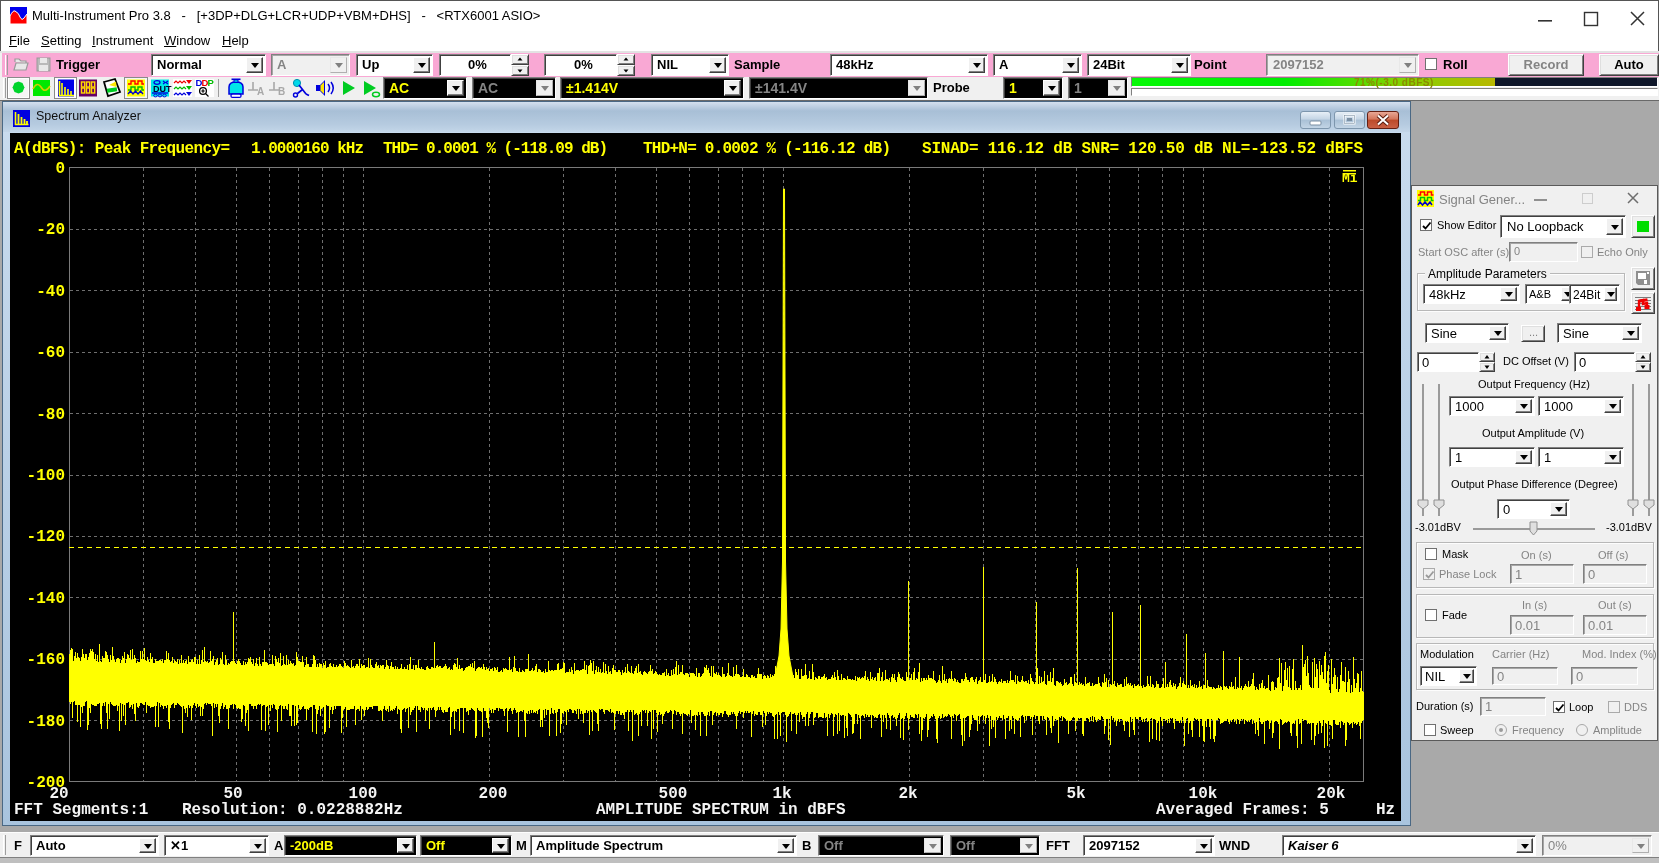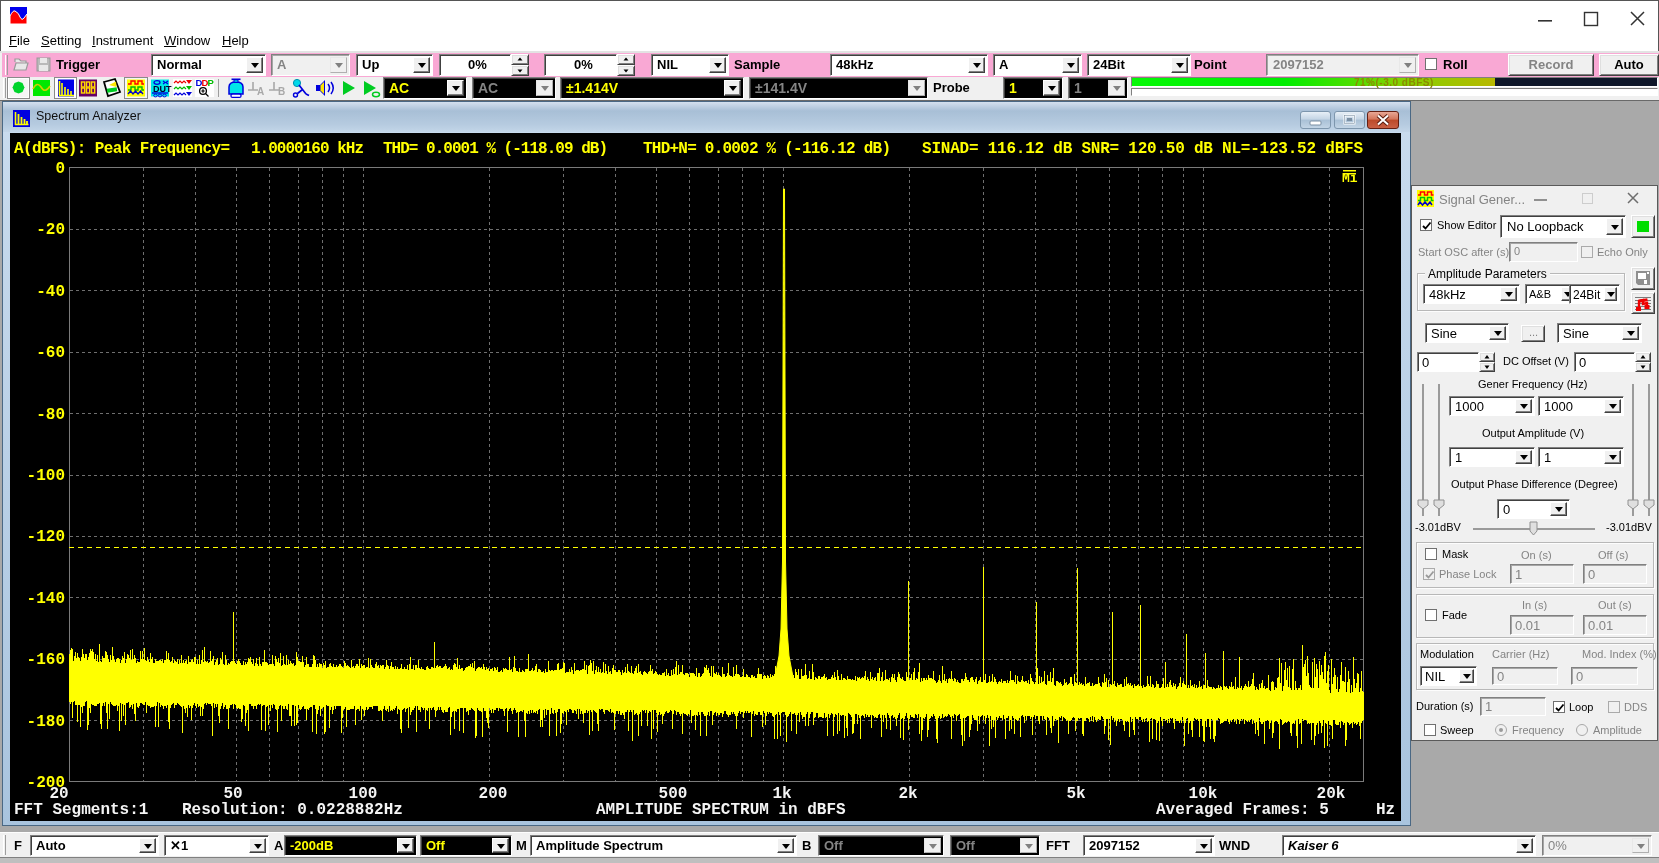--- a/index.html
+++ b/index.html
@@ -24,20 +24,21 @@
 .gb { position:absolute; border:1px solid #b8b8b8; box-shadow:1px 1px 0 #fdfdfd, inset 1px 1px 0 #fdfdfd; }
 .gb > span { position:absolute; top:-7px; left:7px; background:#f0f0f0; padding:0 3px; font-size:12px; color:#000; }
 </style></head>
 <body>
 
 <div class="abs" style="left:0;top:0;width:1659px;height:30px;background:#fff;border-top:1px solid #555;border-left:1px solid #555;border-right:1px solid #555;">
   <svg class="abs" style="left:9px;top:6px;" width="17" height="17">
     <rect x="0" y="0" width="17" height="17" fill="#0000ee"></rect>
     <path d="M0 9 Q3 3 5 4 Q9 6 10 10 Q12 14 14 11 L17 7 L17 17 L0 17 Z" fill="#ff0000" stroke="#fff" stroke-width="1"></path>
   </svg>
+  <span class="abs" style="left:31px;top:7px;font-size:13px;color:#000;">Multi-Instrument Pro 3.8&nbsp;&nbsp;&nbsp;-&nbsp;&nbsp;&nbsp;[+3DP+DLG+LCR+UDP+VBM+DHS]&nbsp;&nbsp;&nbsp;-&nbsp;&nbsp;&nbsp;&lt;RTX6001 ASIO&gt;</span>
   <svg class="abs" style="left:1530px;top:0;" width="125" height="30">
     <rect x="7" y="19" width="14" height="1.6" fill="#333"></rect>
     <rect x="53.5" y="11.5" width="13" height="13" fill="none" stroke="#333" stroke-width="1.4"></rect>
     <path d="M100 11 L113 24 M113 11 L100 24" stroke="#333" stroke-width="1.5"></path>
   </svg>
 </div>
 
 <div class="abs" style="left:0;top:30px;width:1659px;height:21px;background:#fff;border-left:1px solid #555;border-right:1px solid #555;font-size:13px;color:#000;">
   <span class="abs" style="left:8px;top:3px;"><u>F</u>ile</span>
   <span class="abs" style="left:40px;top:3px;"><u>S</u>etting</span>
@@ -110,21 +111,21 @@
       <span class="lbl" style="left:5px;top:2px;">24Bit</span>
       <div class="arr"></div>
     </div>
   <span class="lbl" style="left:1192px;top:4px;">Point</span>
   <div class="sunkd abs" style="left:1264px;top:1px;width:153px;height:22px;">
       <span class="lbl gry" style="left:6px;top:2px;">2097152</span>
       <div class="arr dis flat"></div>
     </div>
   <div class="ck" style="left:1423px;top:5px;"></div>
   <span class="lbl" style="left:1441px;top:4px;">Roll</span>
-  <div class="rais abs" style="left:1506px;top:1px;width:86px;height:22px;">
+  <div class="rais abs" style="left:1506px;top:1px;width:76px;height:22px;">
       <span class="lbl gry" style="left:50%;top:2px;transform:translateX(-50%);">Record</span>
     </div>
   <div class="rais abs" style="left:1597px;top:1px;width:60px;height:22px;">
       <span class="lbl" style="left:50%;top:2px;transform:translateX(-50%);">Auto</span>
     </div>
 </div>
 
 <div id="tb2" class="abs" style="left:0;top:77px;width:1659px;height:23px;background:#f0f0f0;">
   <div class="abs" style="left:3px;top:1px;width:3px;height:20px;border-left:1px solid #fff;border-right:1px solid #9d9d9d;"></div>
 
@@ -496,21 +497,21 @@
     </g>
     <g fill="#dfdfdf" stroke="#909090">
       <path d="M6 124 h10 v5 l-5 4 l-5 -4 Z"></path>
       <path d="M22 124 h10 v5 l-5 4 l-5 -4 Z"></path>
       <path d="M216 124 h10 v5 l-5 4 l-5 -4 Z"></path>
       <path d="M232 124 h10 v5 l-5 4 l-5 -4 Z"></path>
     </g>
     <line x1="61" y1="153" x2="183" y2="153" stroke="#9a9a9a" stroke-width="2"></line>
     <path d="M118 146 h7 v9 l-3.5 4 l-3.5 -4 Z" fill="#dfdfdf" stroke="#909090"></path>
   </svg>
-  <span class="abs" style="left:66px;top:192px;">Gener Frequency (Hz)</span>
+  <span class="abs" style="left:66px;top:192px;">Output Frequency (Hz)</span>
   <div class="sunk abs" style="left:37px;top:210px;width:86px;height:20px;">
       <span class="abs" style="left:5px;top:2px;font-size:13px;">1000</span>
       <div class="arr"></div>
     </div>
   <div class="sunk abs" style="left:126px;top:210px;width:86px;height:20px;">
       <span class="abs" style="left:5px;top:2px;font-size:13px;">1000</span>
       <div class="arr"></div>
     </div>
   <span class="abs" style="left:70px;top:241px;">Output Amplitude (V)</span>
   <div class="sunk abs" style="left:37px;top:261px;width:86px;height:20px;">

